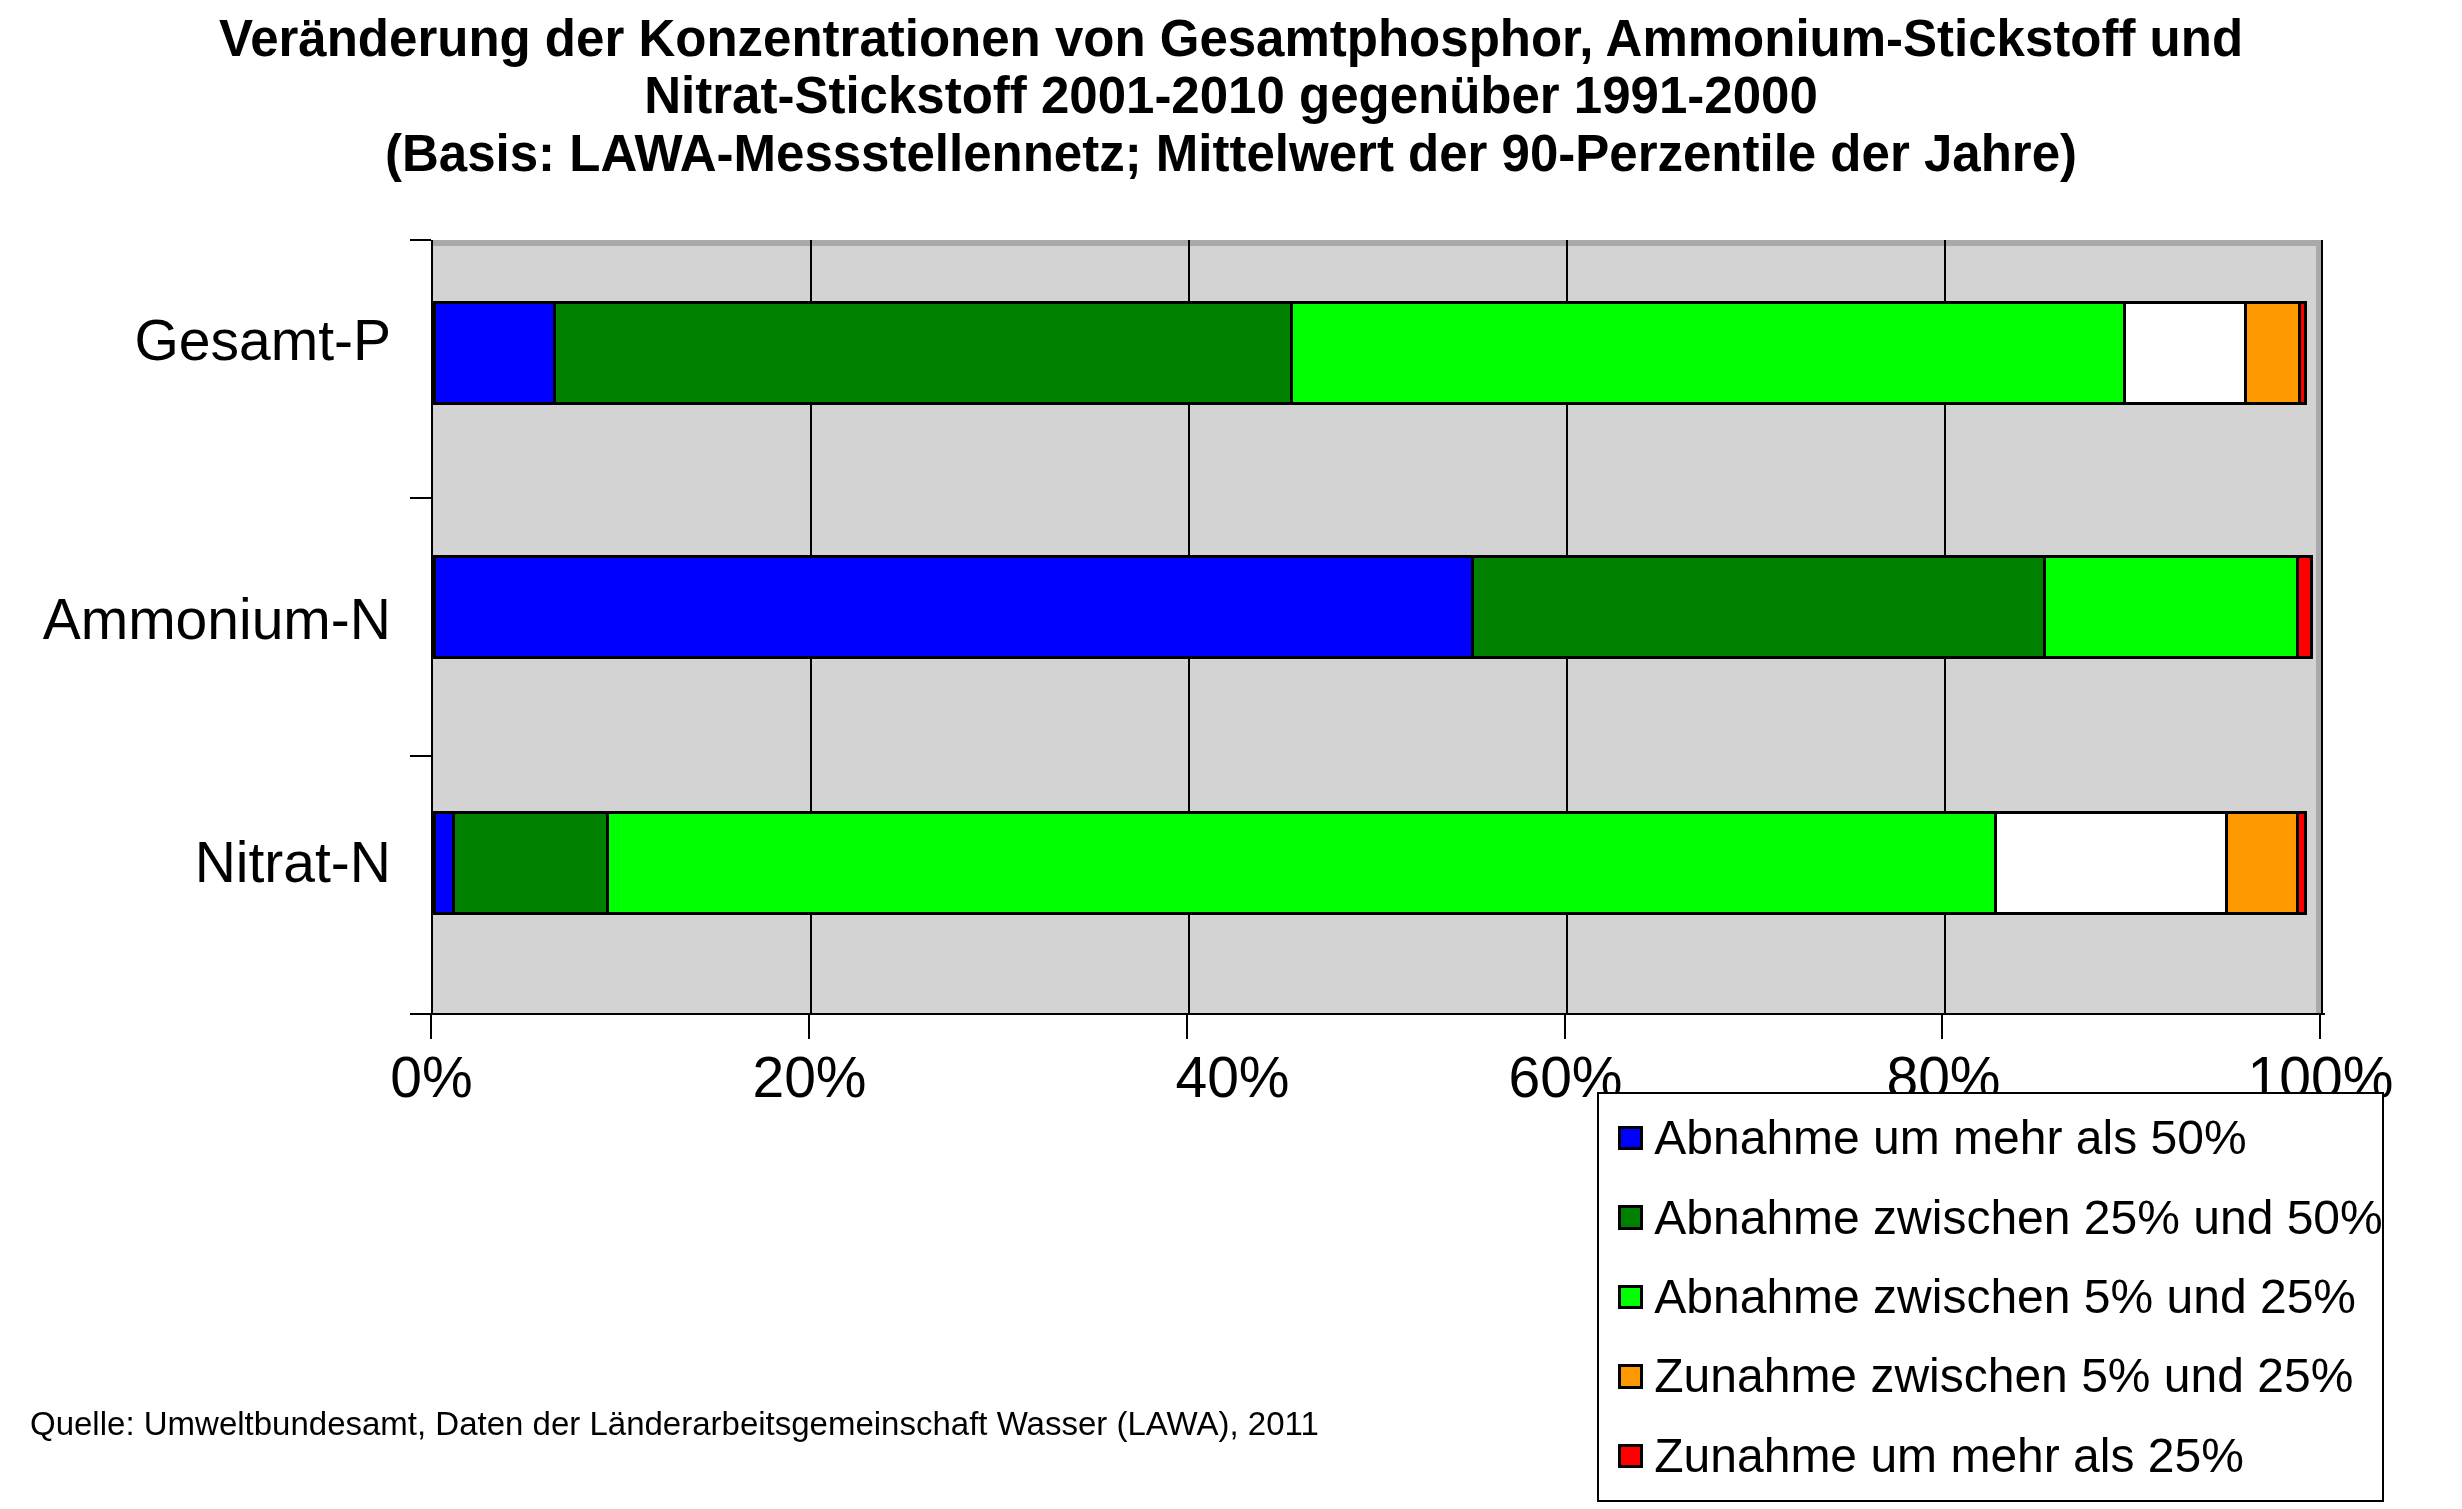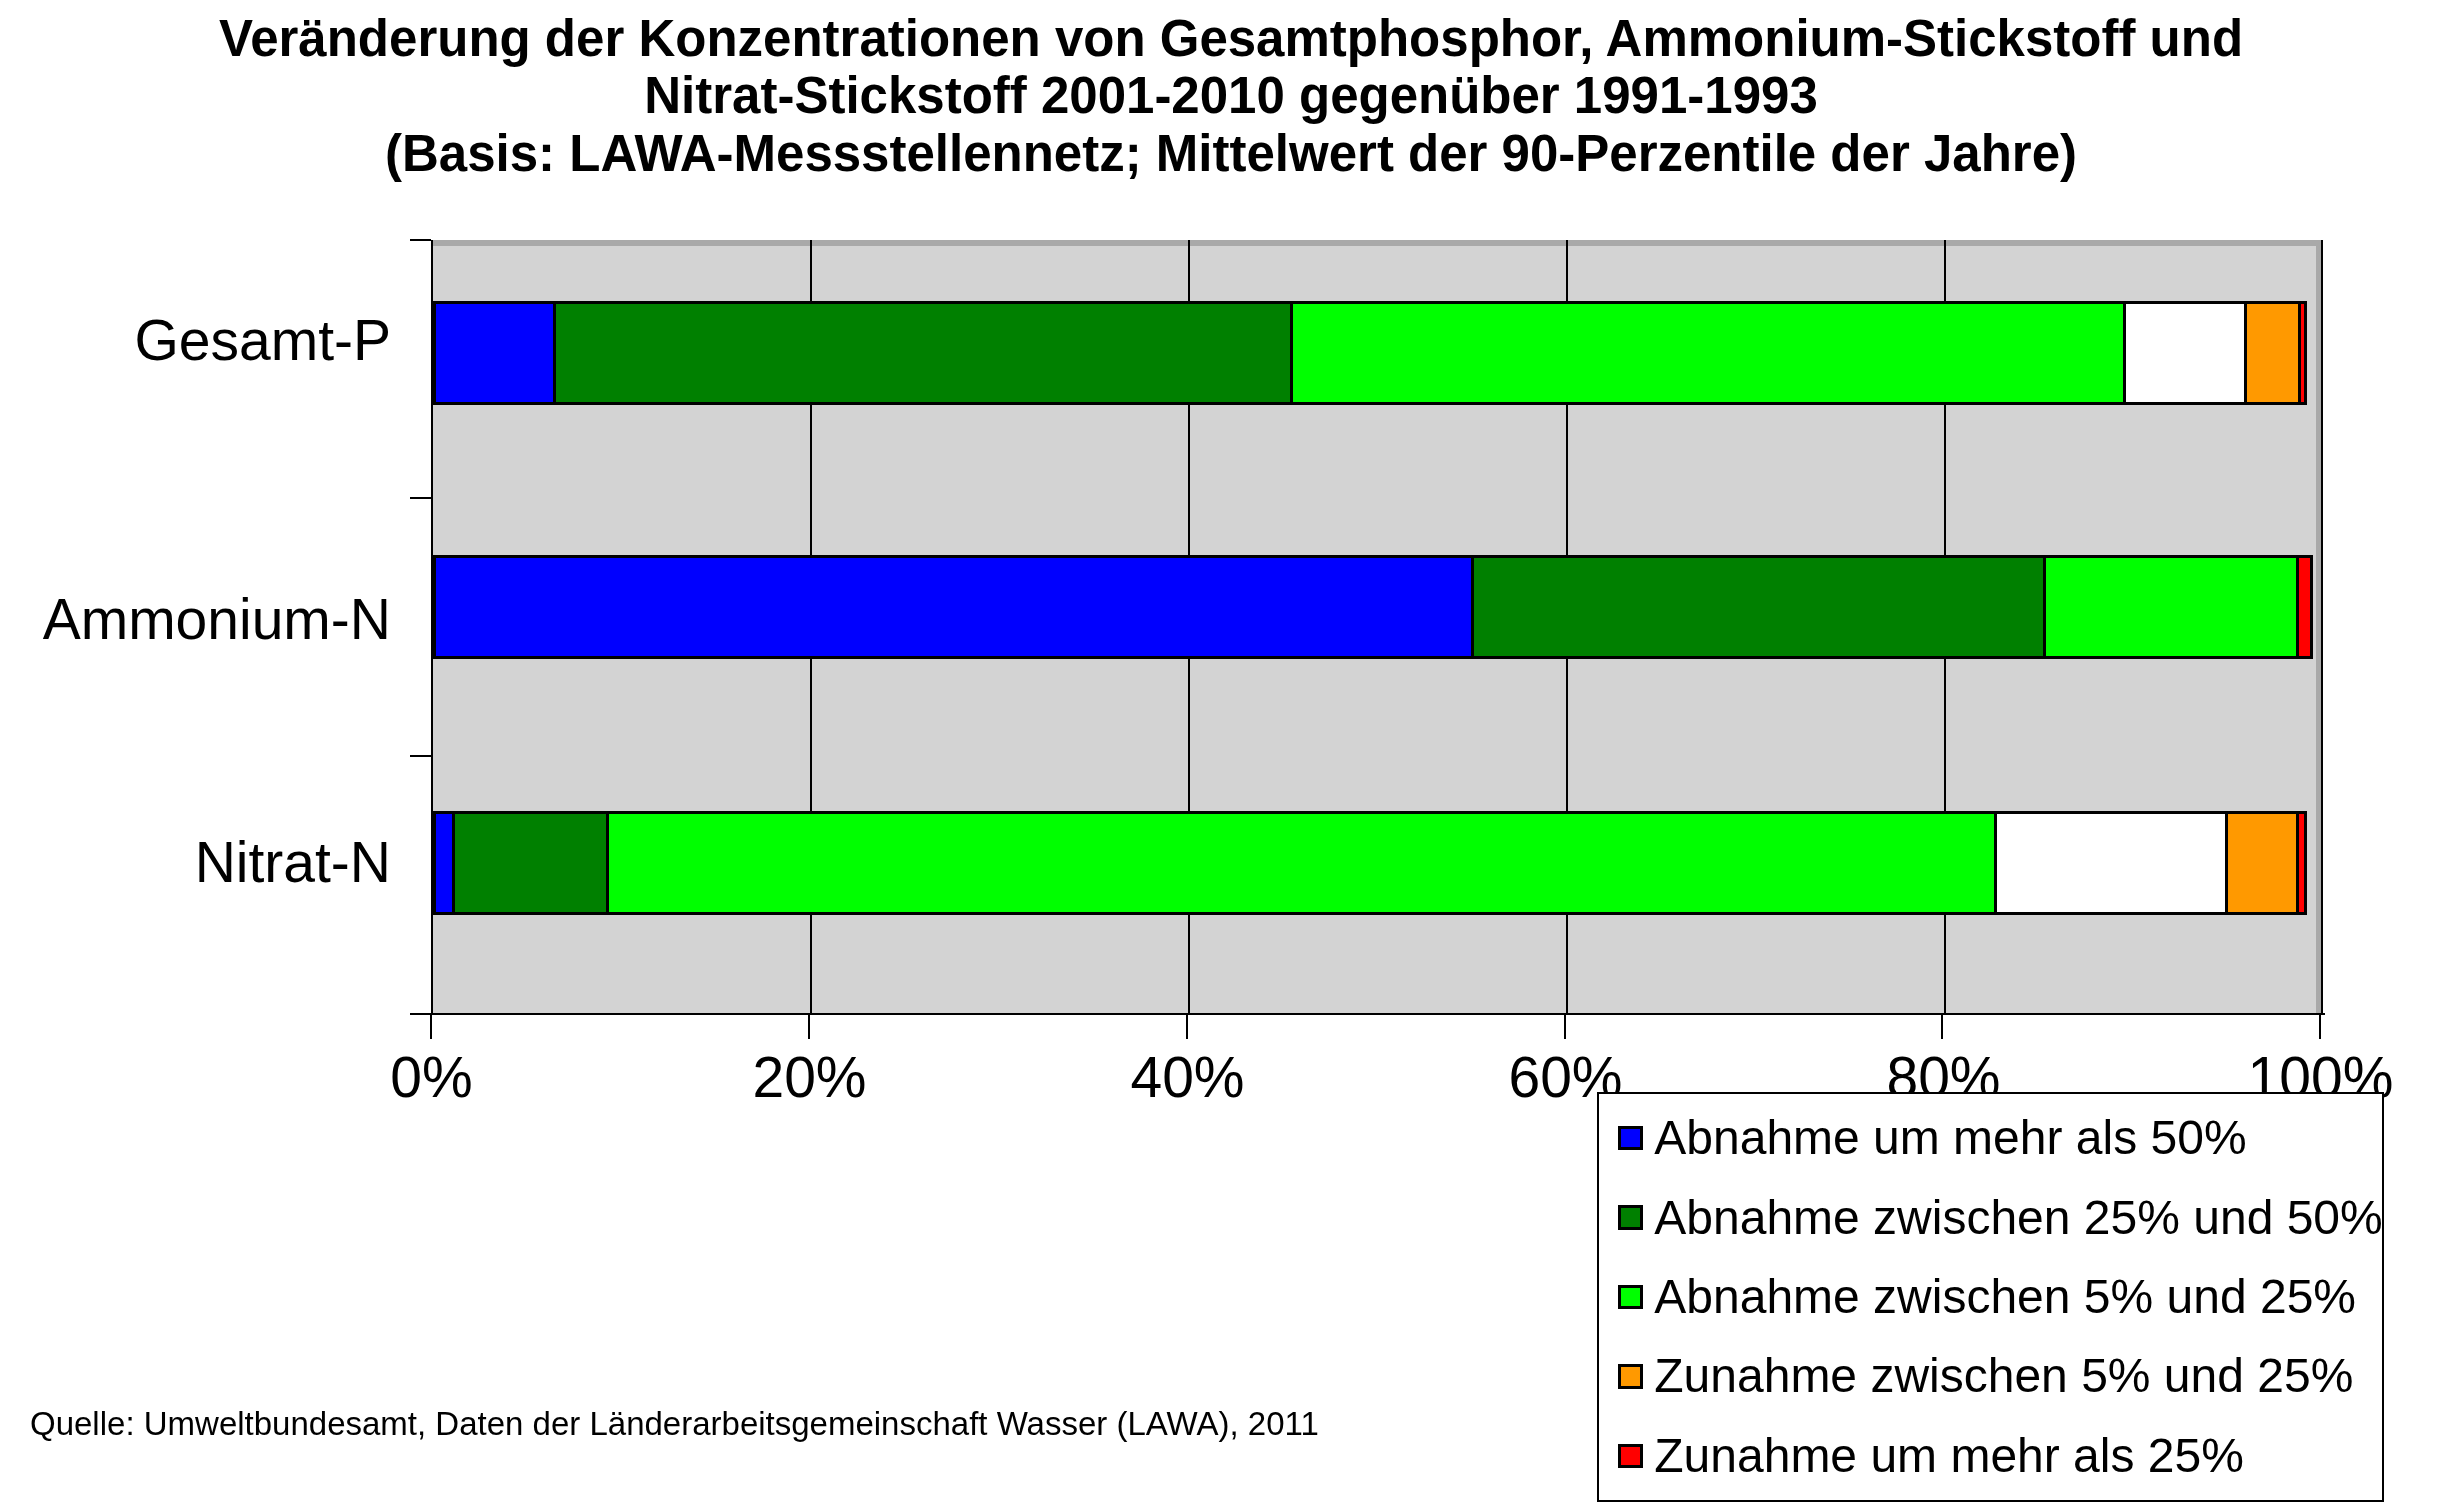--- a/index.html
+++ b/index.html
@@ -51,21 +51,21 @@
   .legend-label{font-size:48px;line-height:1;white-space:nowrap;}
   .source{
     position:absolute;left:30px;top:1404px;font-size:33px;line-height:1.2;
   }
 </style>
 </head>
 <body>
 
 <div class="title">
   <div>Veränderung der Konzentrationen von Gesamtphosphor, Ammonium-Stickstoff und</div>
-  <div>Nitrat-Stickstoff 2001-2010 gegenüber 1991-1993</div>
+  <div>Nitrat-Stickstoff 2001-2010 gegenüber 1991-2000</div>
   <div>(Basis: LAWA-Messstellennetz; Mittelwert der 90-Perzentile der Jahre)</div>
 </div>
 
 <div class="plot" id="plot">
   <div class="plot-shadow-top"></div>
   <div class="plot-shadow-right"></div>
 <div class="gridline" style="left: calc(20% - 1.1px);"></div>
     <div class="gridline" style="left: calc(40% - 1.1px);"></div>
     <div class="gridline" style="left: calc(60% - 1.1px);"></div>
     <div class="gridline" style="left: calc(80% - 1.1px);"></div>
@@ -94,21 +94,21 @@
     </div>
   </div>
 
 <div class="x-axis-line"></div>
 <div id="axis-extras">
     <div class="x-tick" style="left: 430px;"></div>
     <div class="x-label" style="left: 431px;">0%</div>
     <div class="x-tick" style="left: 808px;"></div>
     <div class="x-label" style="left: 809px;">20%</div>
     <div class="x-tick" style="left: 1186px;"></div>
-    <div class="x-label" style="left: 1187px;">40%</div>
+    <div class="x-label" style="left: 1232px;">40%</div>
     <div class="x-tick" style="left: 1564px;"></div>
     <div class="x-label" style="left: 1565px;">60%</div>
     <div class="x-tick" style="left: 1941px;"></div>
     <div class="x-label" style="left: 1943px;">80%</div>
     <div class="x-tick" style="left: 2319px;"></div>
     <div class="x-label" style="left: 2320px;">100%</div>
     <div class="y-tick" style="top: 239px;"></div>
     <div class="y-tick" style="top: 497px;"></div>
     <div class="y-tick" style="top: 755px;"></div>
     <div class="y-tick" style="top: 1013px;"></div>

